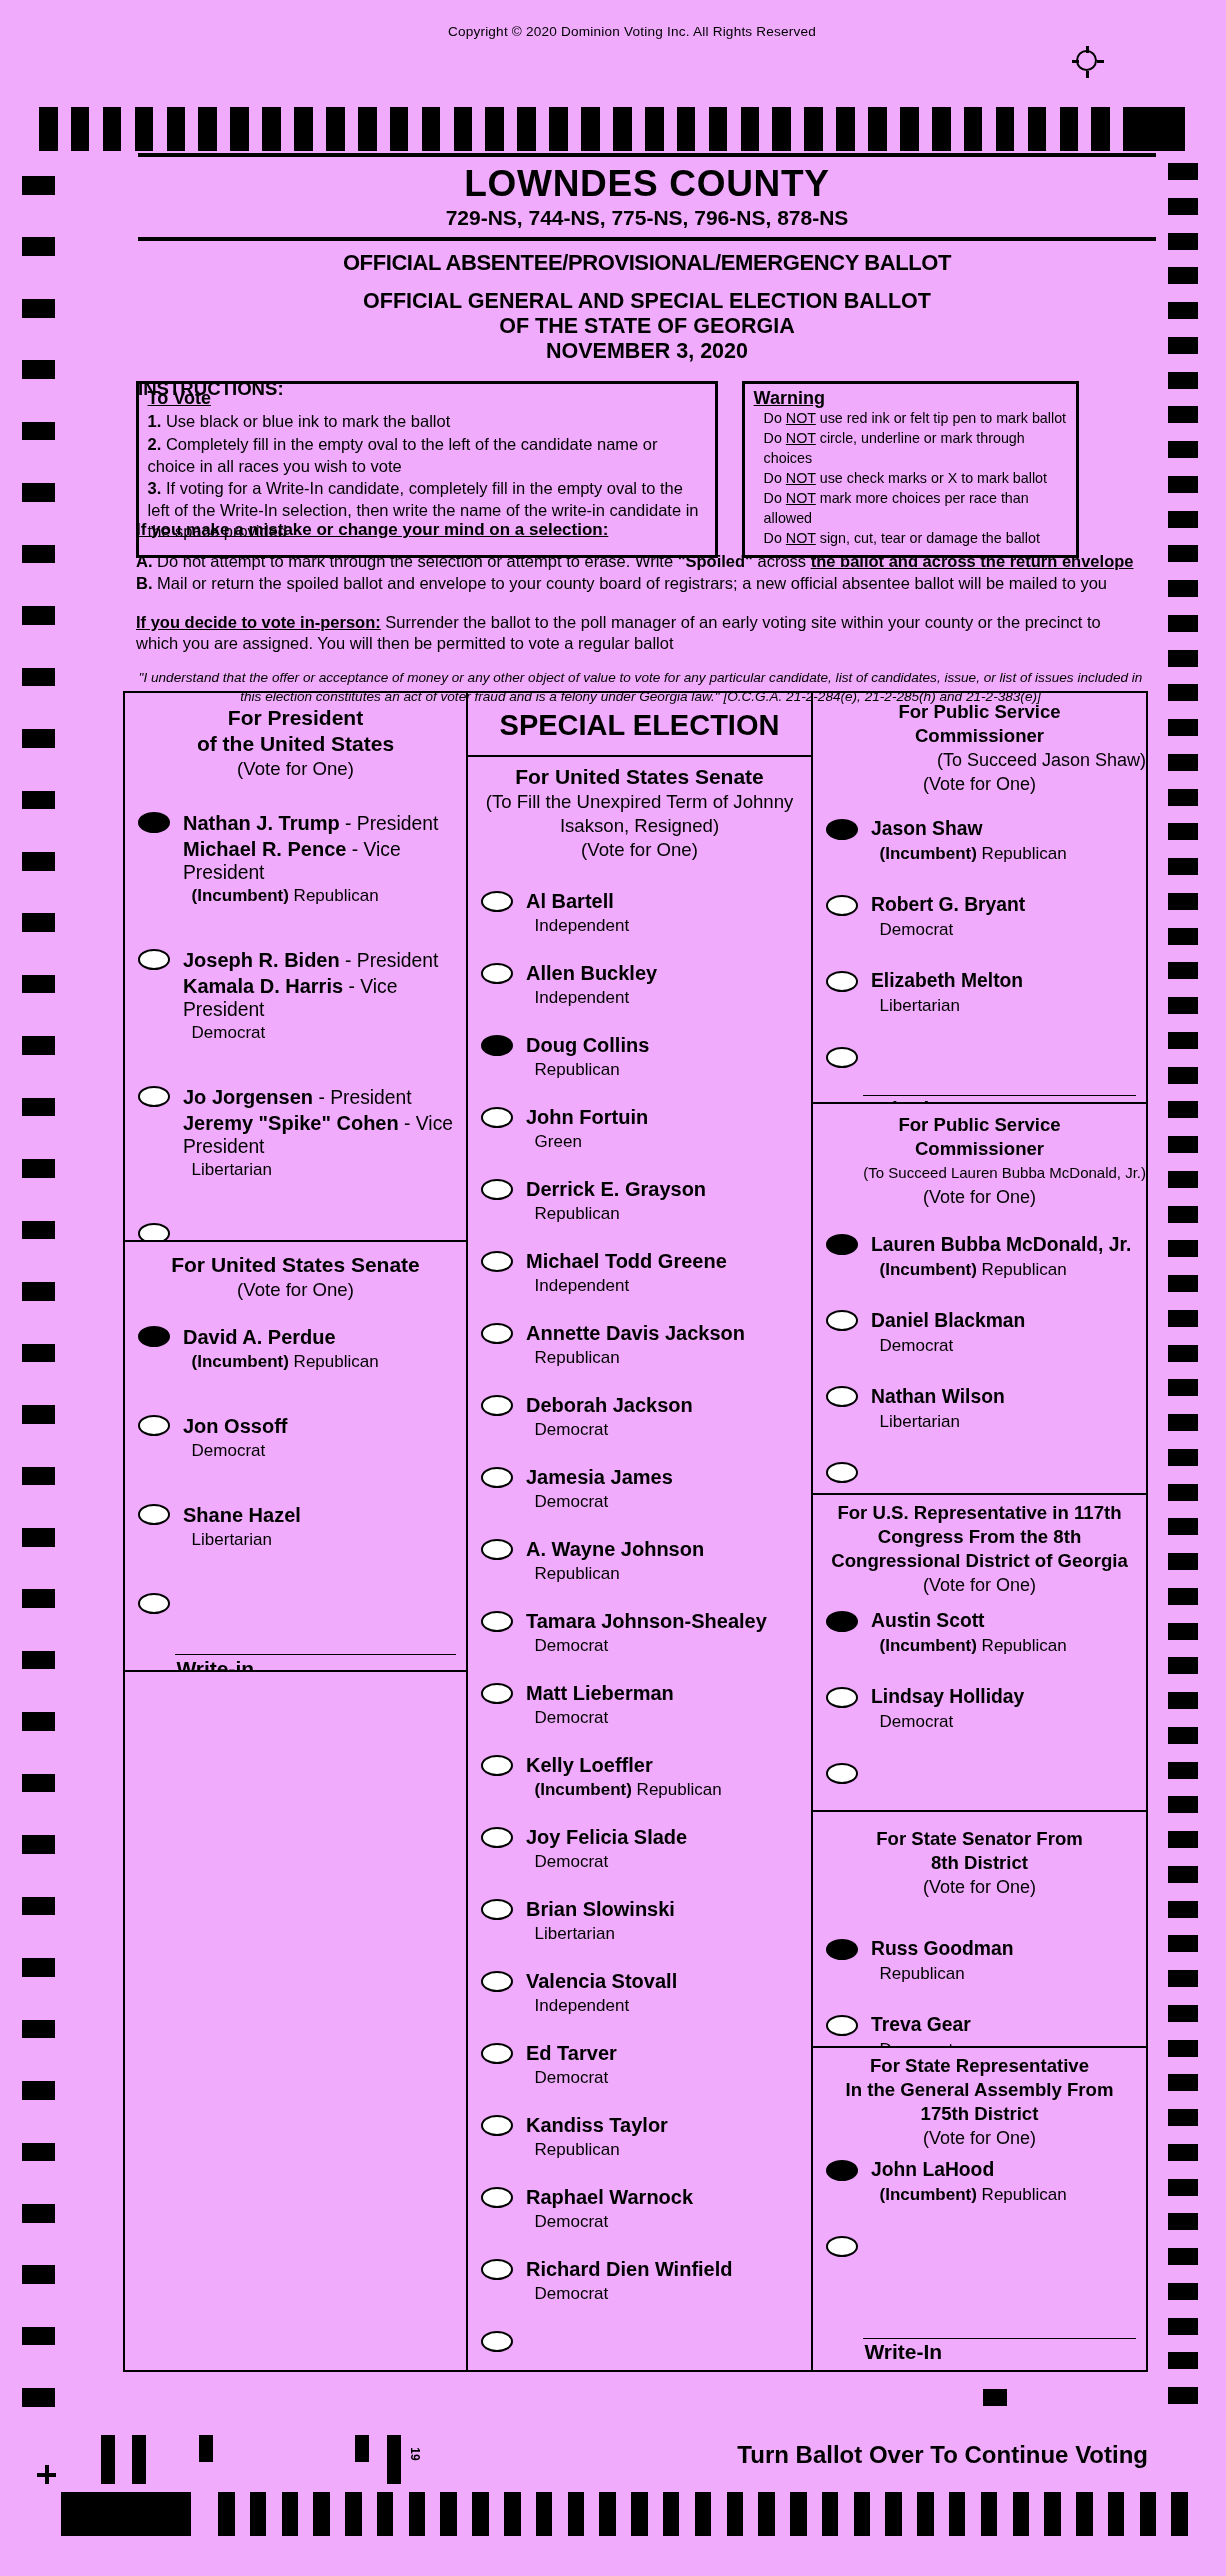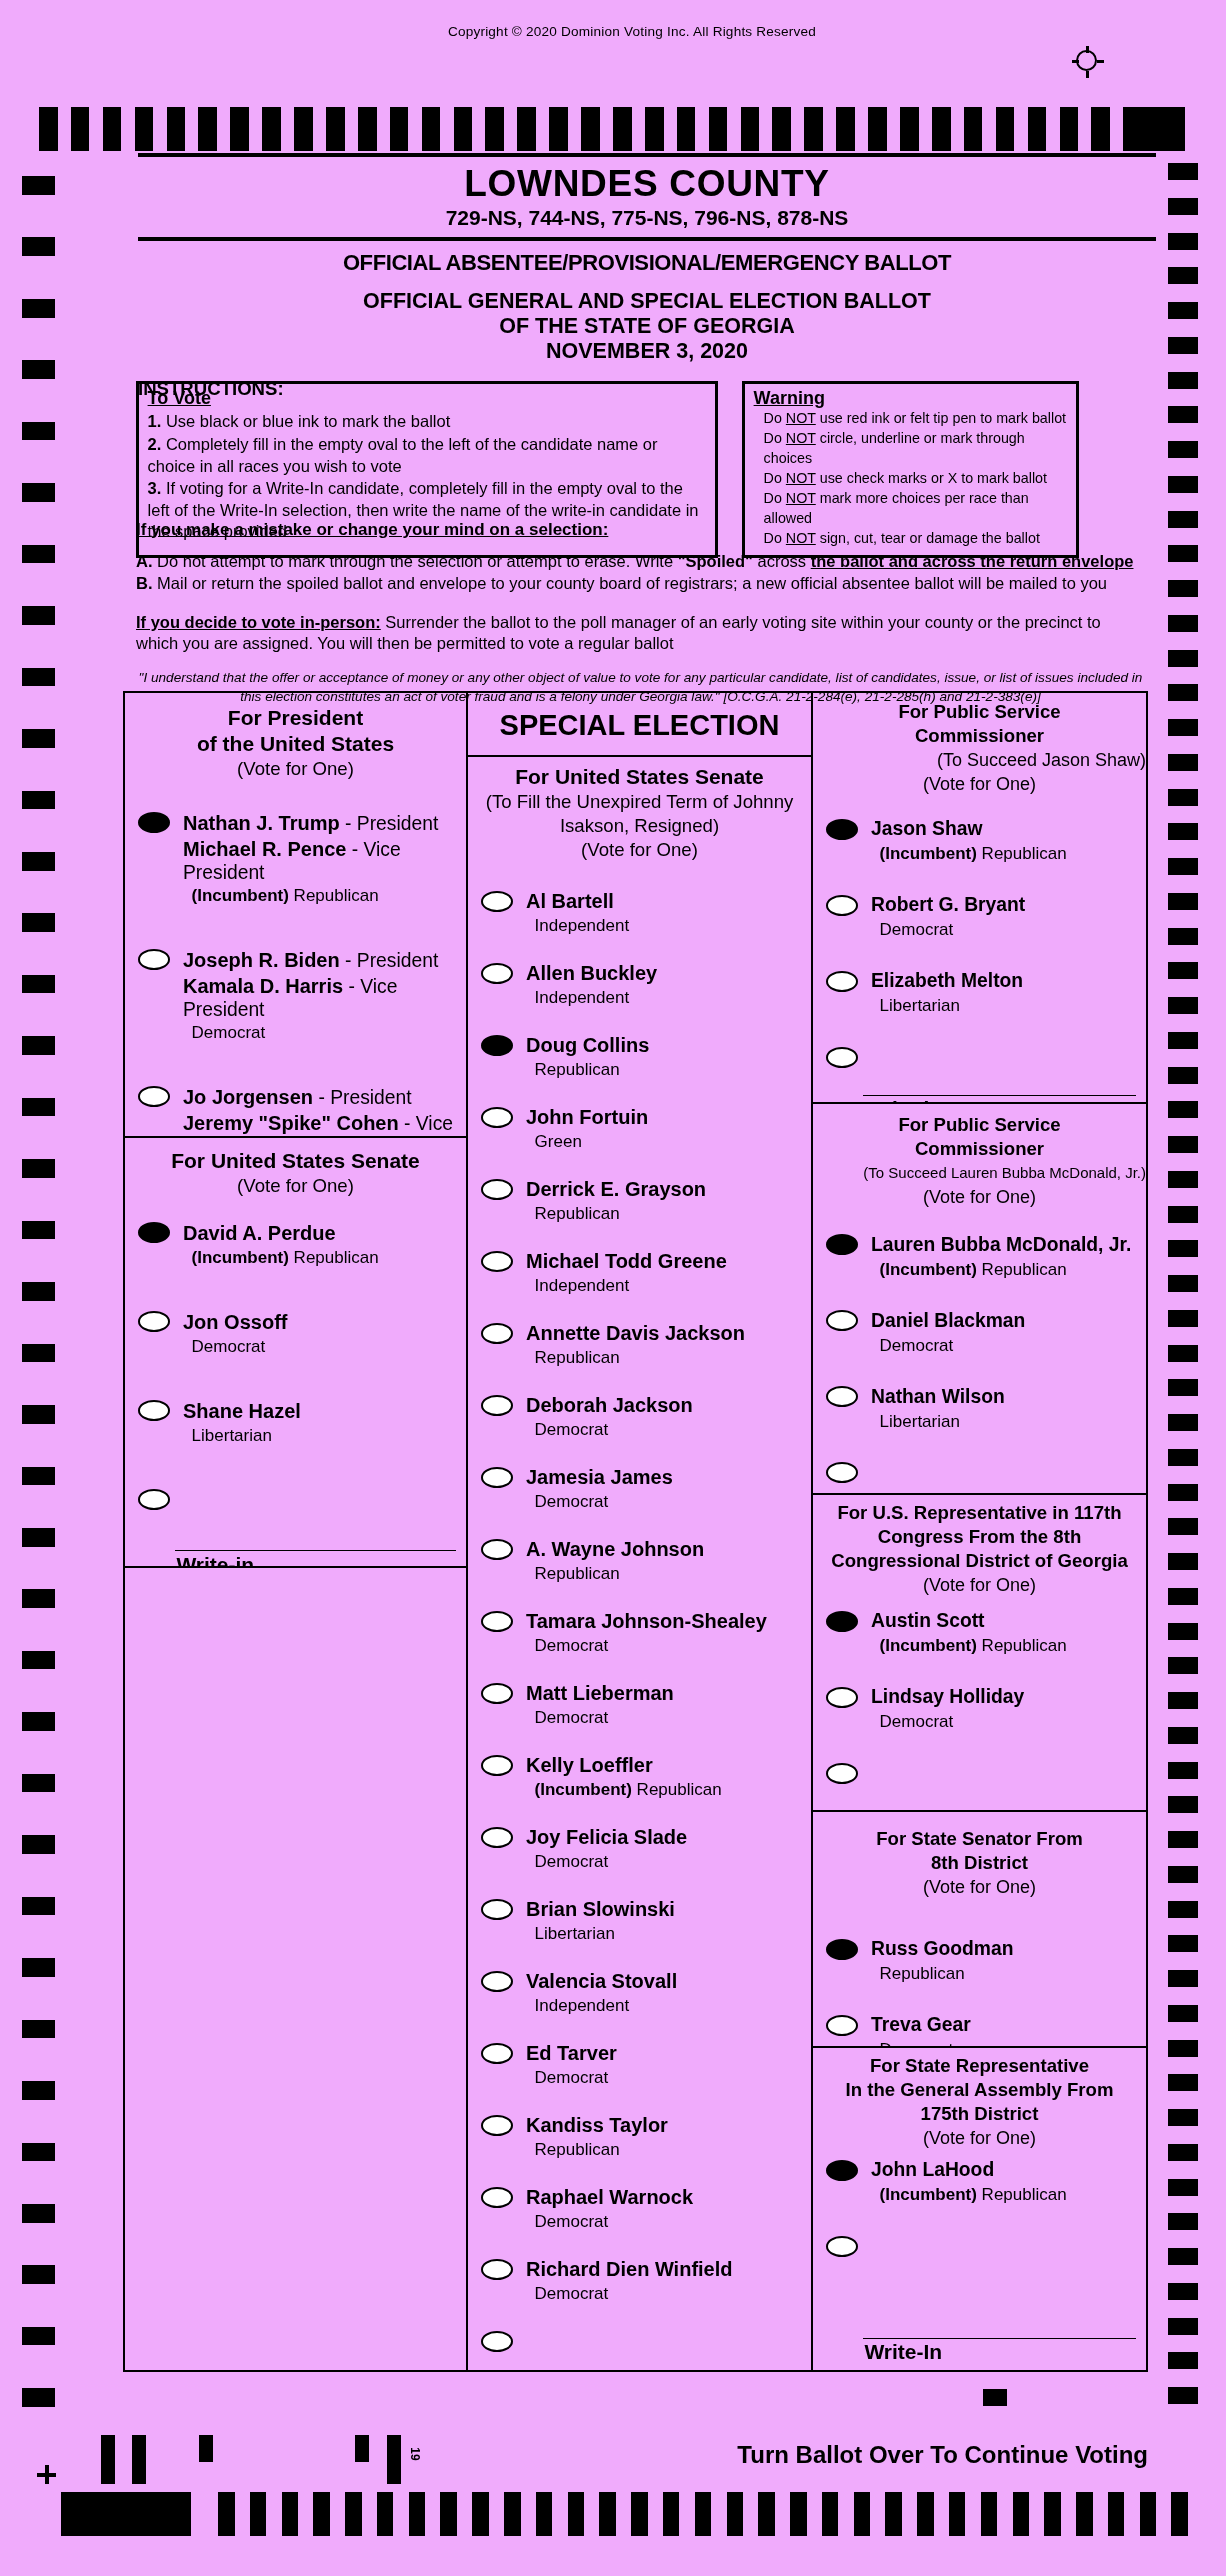--- a/index.html
+++ b/index.html
@@ -77,21 +77,21 @@
   .filler { flex:1; }
   .rhead { text-align:center; }
   .rtitle { font-weight:bold; font-size:21px; line-height:26px; white-space:pre-line; }
   .col-right .rtitle { font-size:18.6px; line-height:24px; }
   .rterm { font-size:18.6px; line-height:24px; white-space:pre-line; }
   .col-right .rterm { font-size:18px;text-align:right; }
   .rterm.small { font-size:15px; }
   .rvote { font-size:18.6px; line-height:24px; }
   .col-right .rvote { font-size:18px; }
   
-  .race-president { height:445px; padding-top:11.5px; }
+  .race-president { height:549px; padding-top:11.5px; }
   .race-president .rhead { margin-bottom:29px; }
   .race-senate { height:430px; padding-top:10px; }
   .race-senate .rhead { margin-bottom:21.5px; }
   .special-box { border-bottom:2.1px solid #000; text-align:center; font-weight:bold;
     font-size:29px; padding:16px 0 13px 0; }
   .race-special { flex:1; padding-top:7.2px; }
   .race-special .rhead { margin-bottom:26px; }
   .race-r1 { height:411px; padding-top:7.2px; }
   .race-r2 { height:391px; padding-top:8.6px; }
   .race-r3 { height:317px; padding-top:5.7px; }

